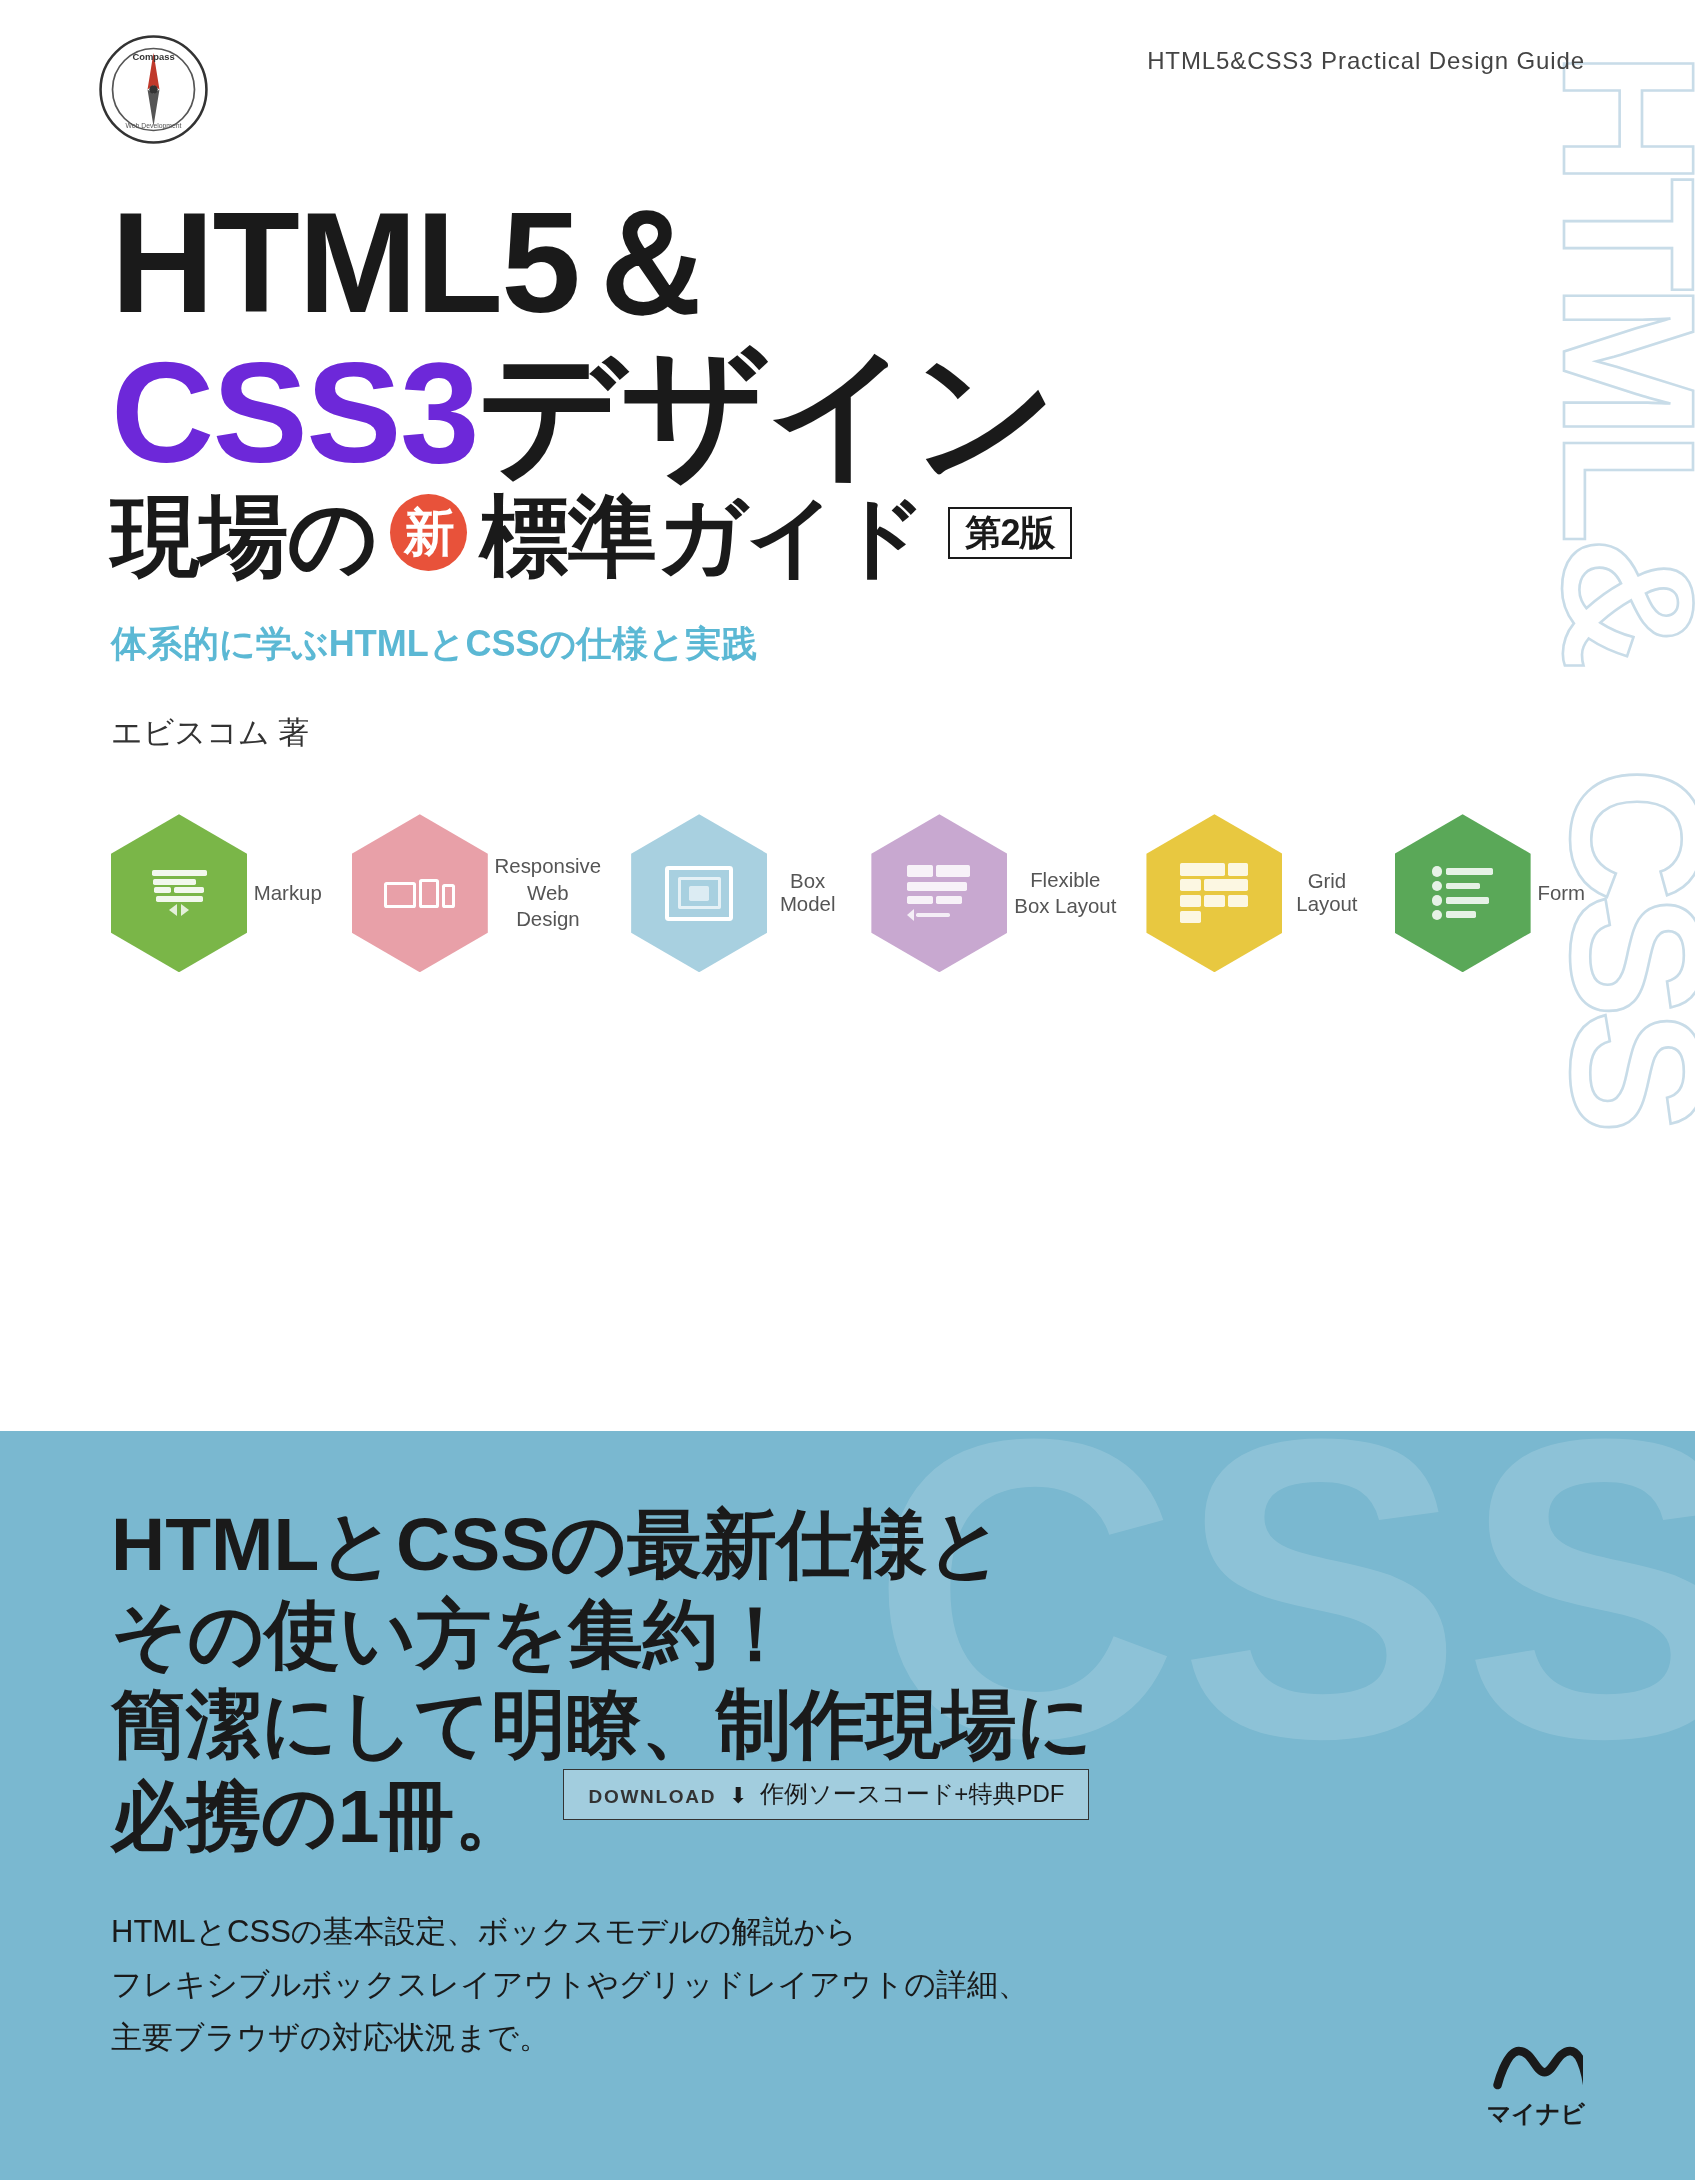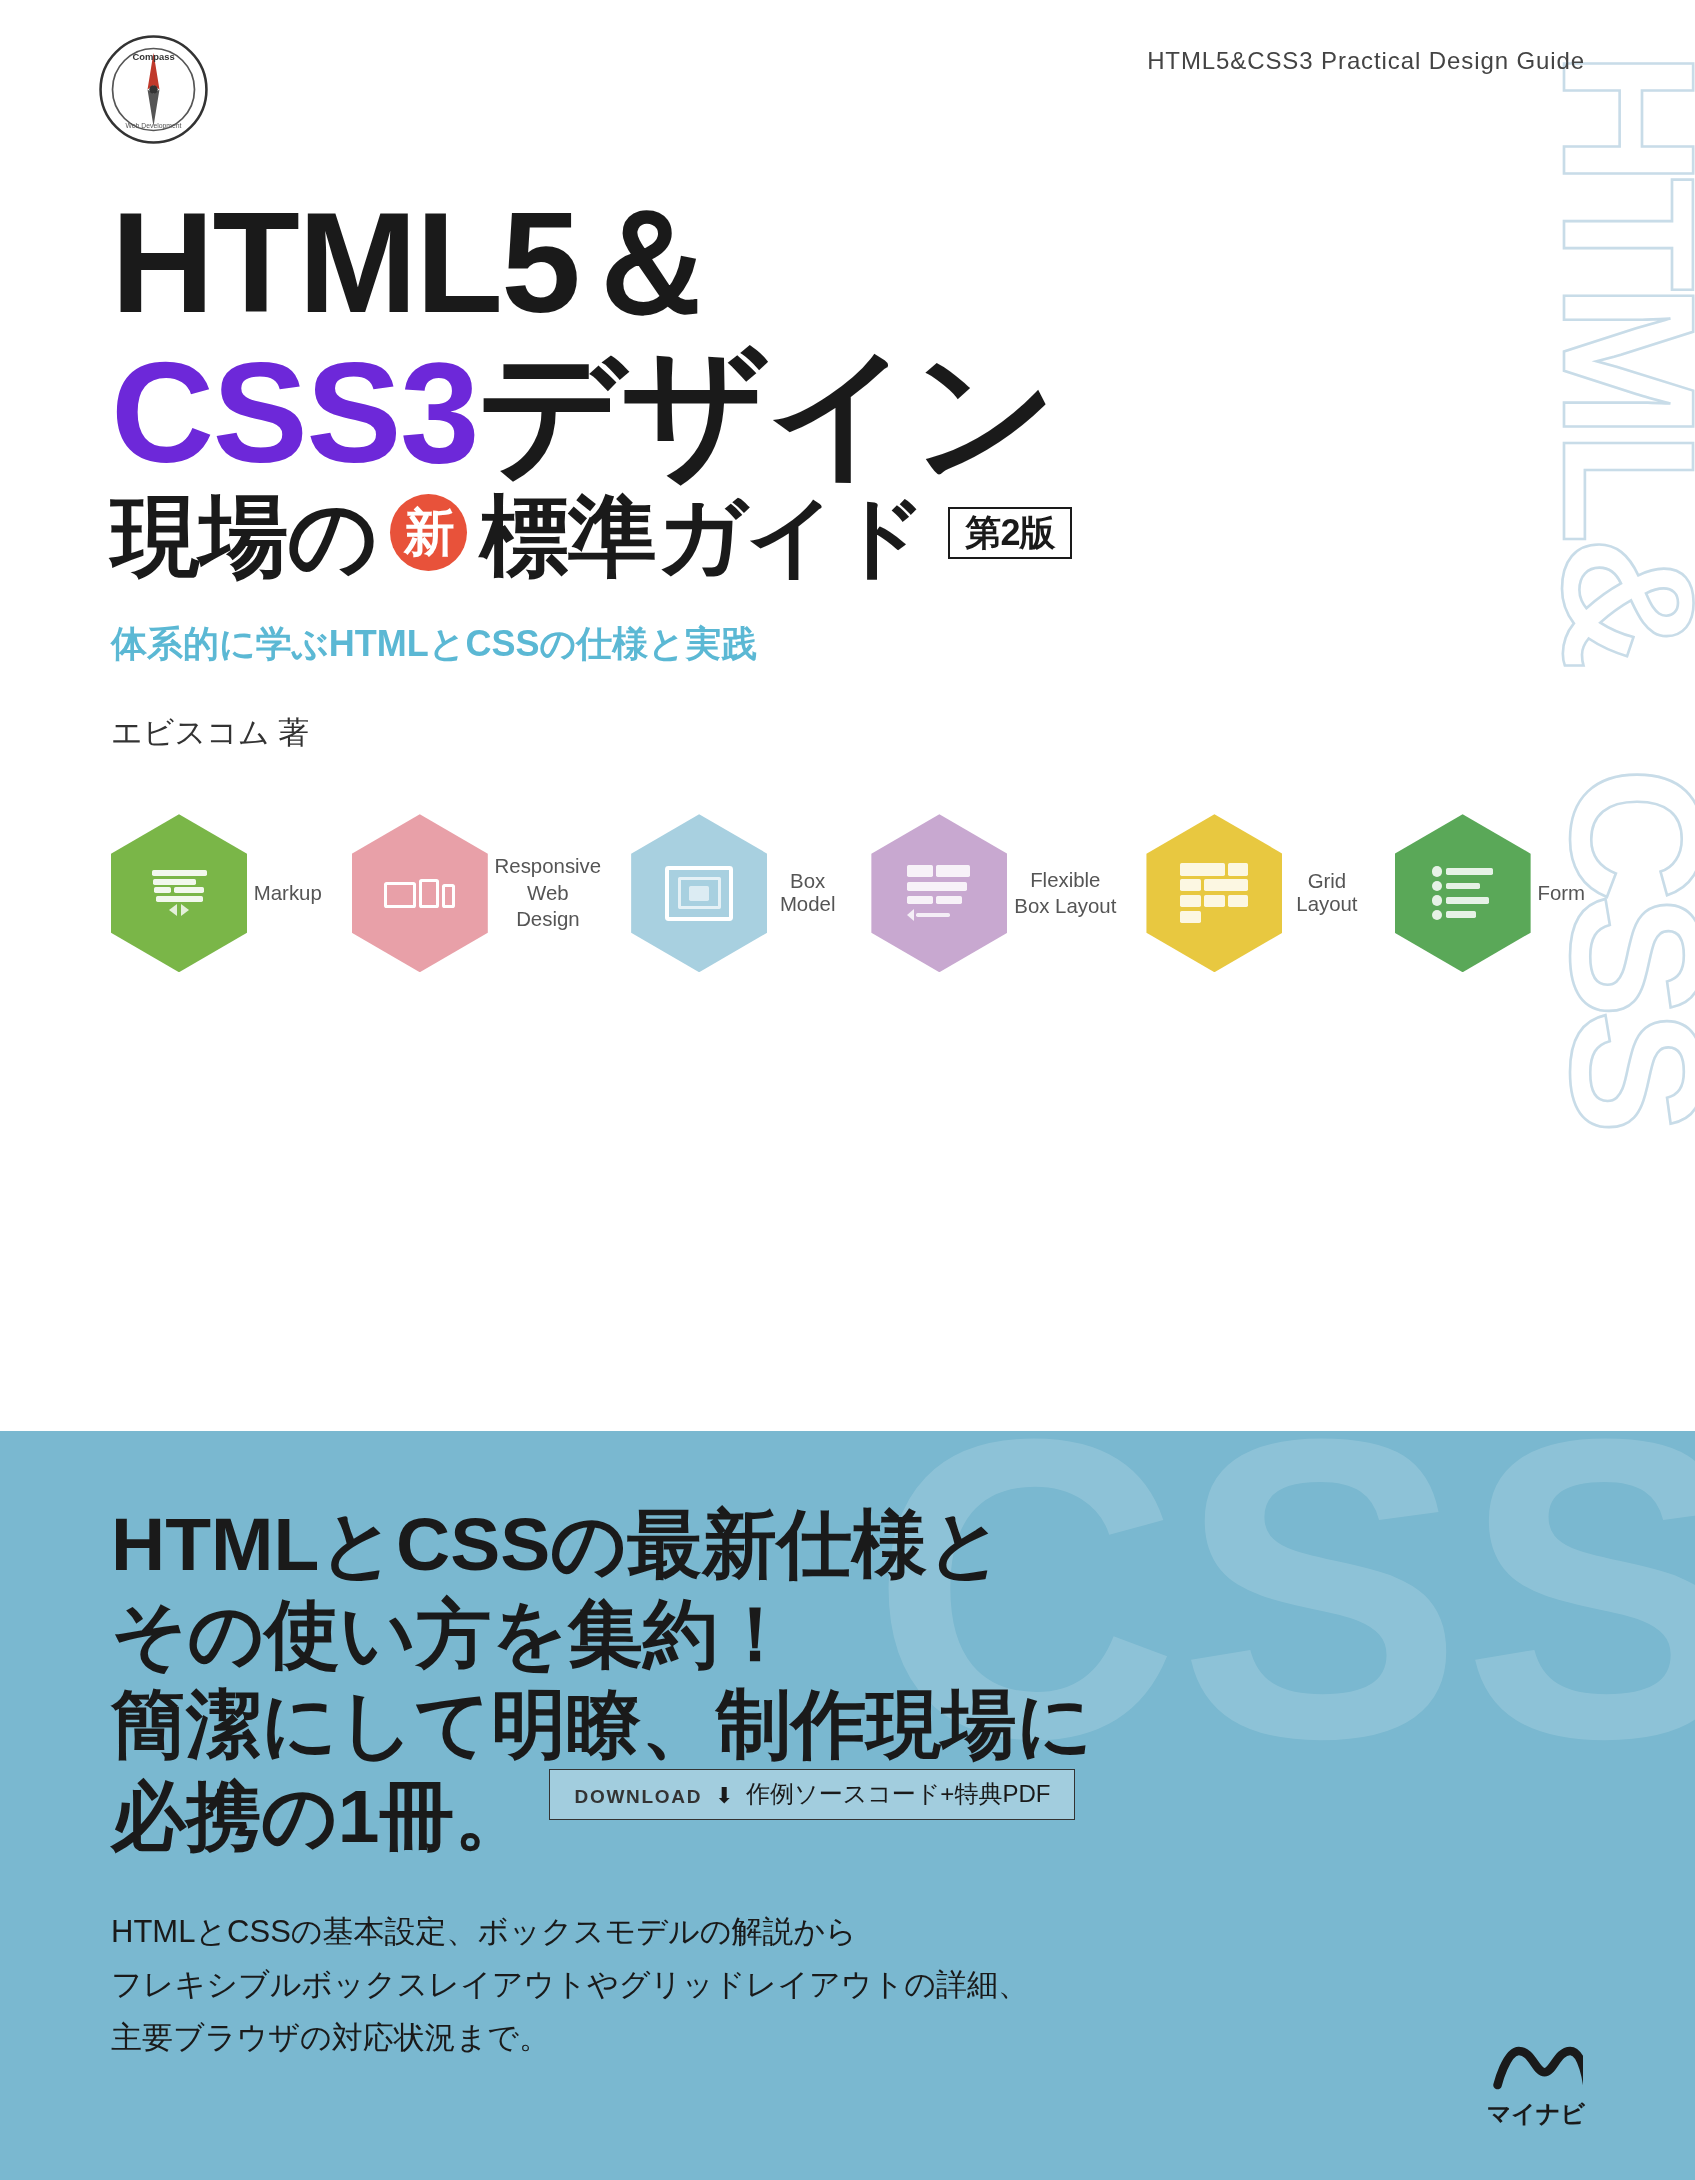--- a/index.html
+++ b/index.html
@@ -576,21 +576,21 @@
 </div>
 
 <div class="bottom-section">
 
   <div class="bottom-bg-text">CSS</div>
 
   <div class="bottom-tagline">
     <div>HTMLとCSSの最新仕様と</div>
     <div>その使い方を集約！</div>
     <div>簡潔にして明瞭、制作現場に</div>
-    <div style="display:flex;align-items:center;gap:20px;flex-wrap:wrap;">
+    <div style="display:flex;align-items:center;gap:34px;flex-wrap:wrap;">
       <span>必携の1冊。</span>
 
       <div class="download-box">
         <span class="download-label">DOWNLOAD</span>
         <span class="download-icon">⬇</span>
         <span>作例ソースコード+特典PDF</span>
       </div>
     </div>
   </div>
 

